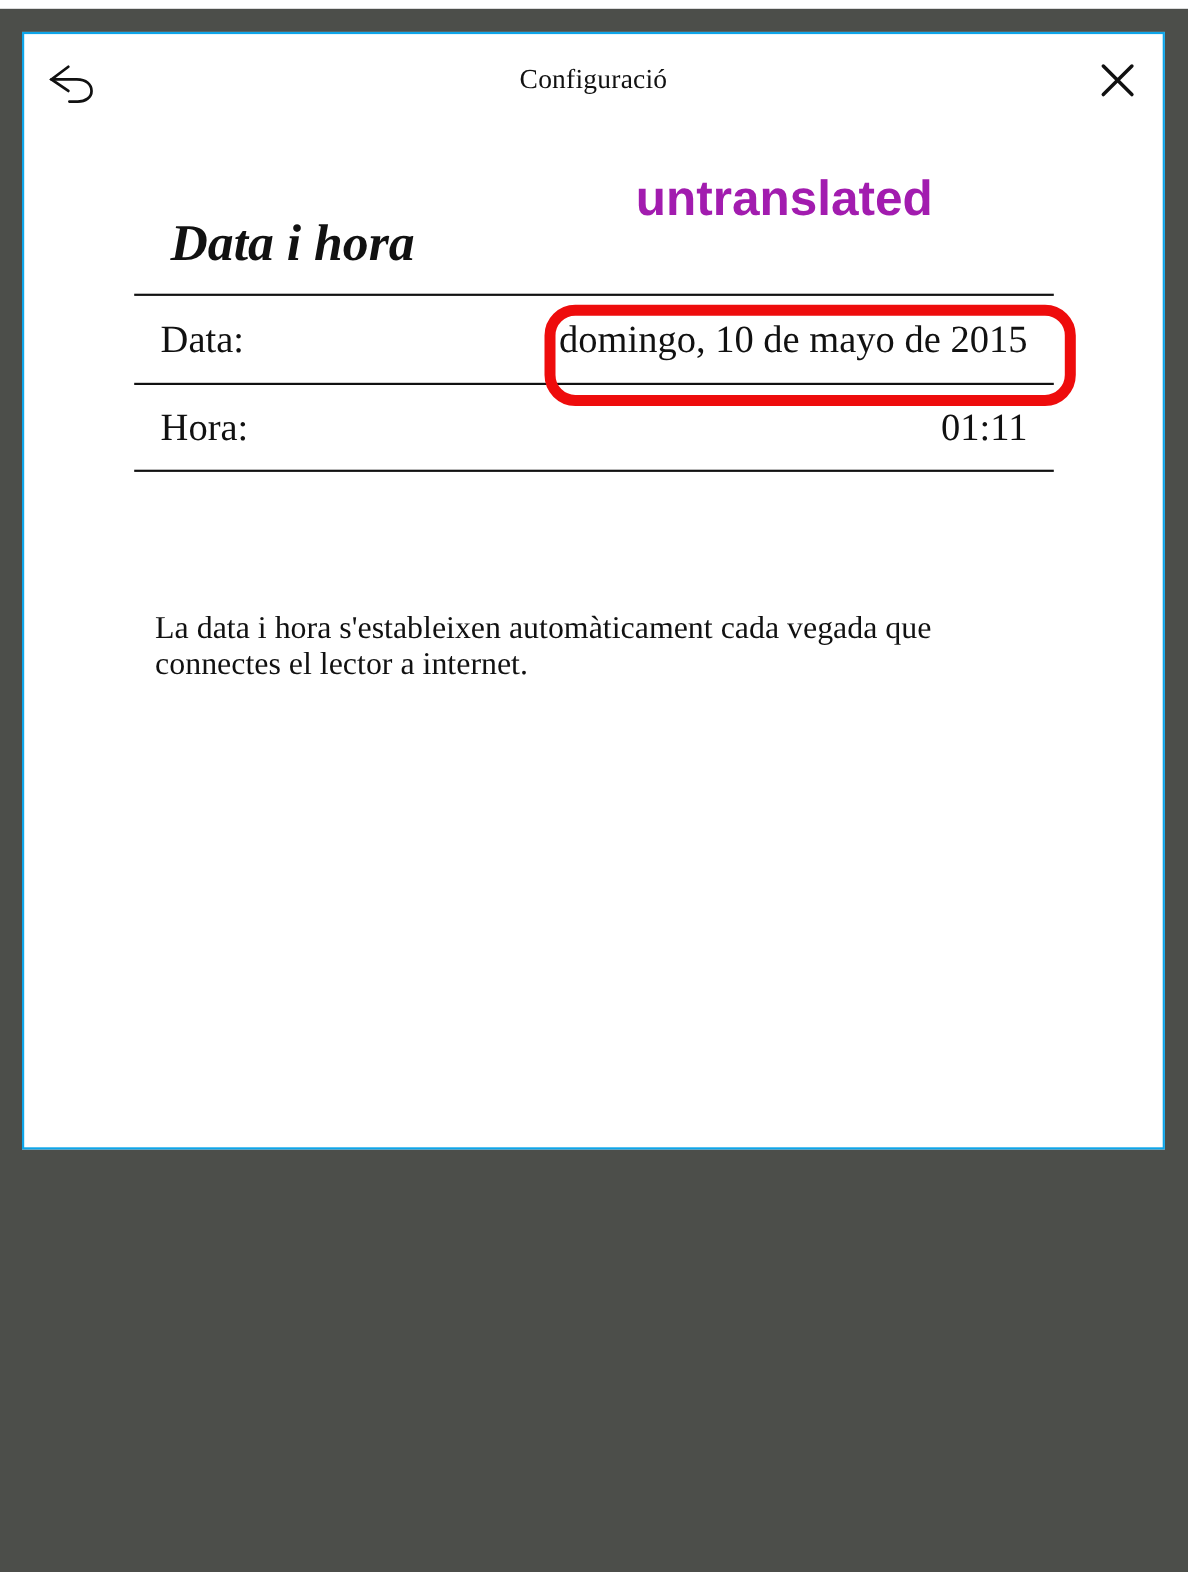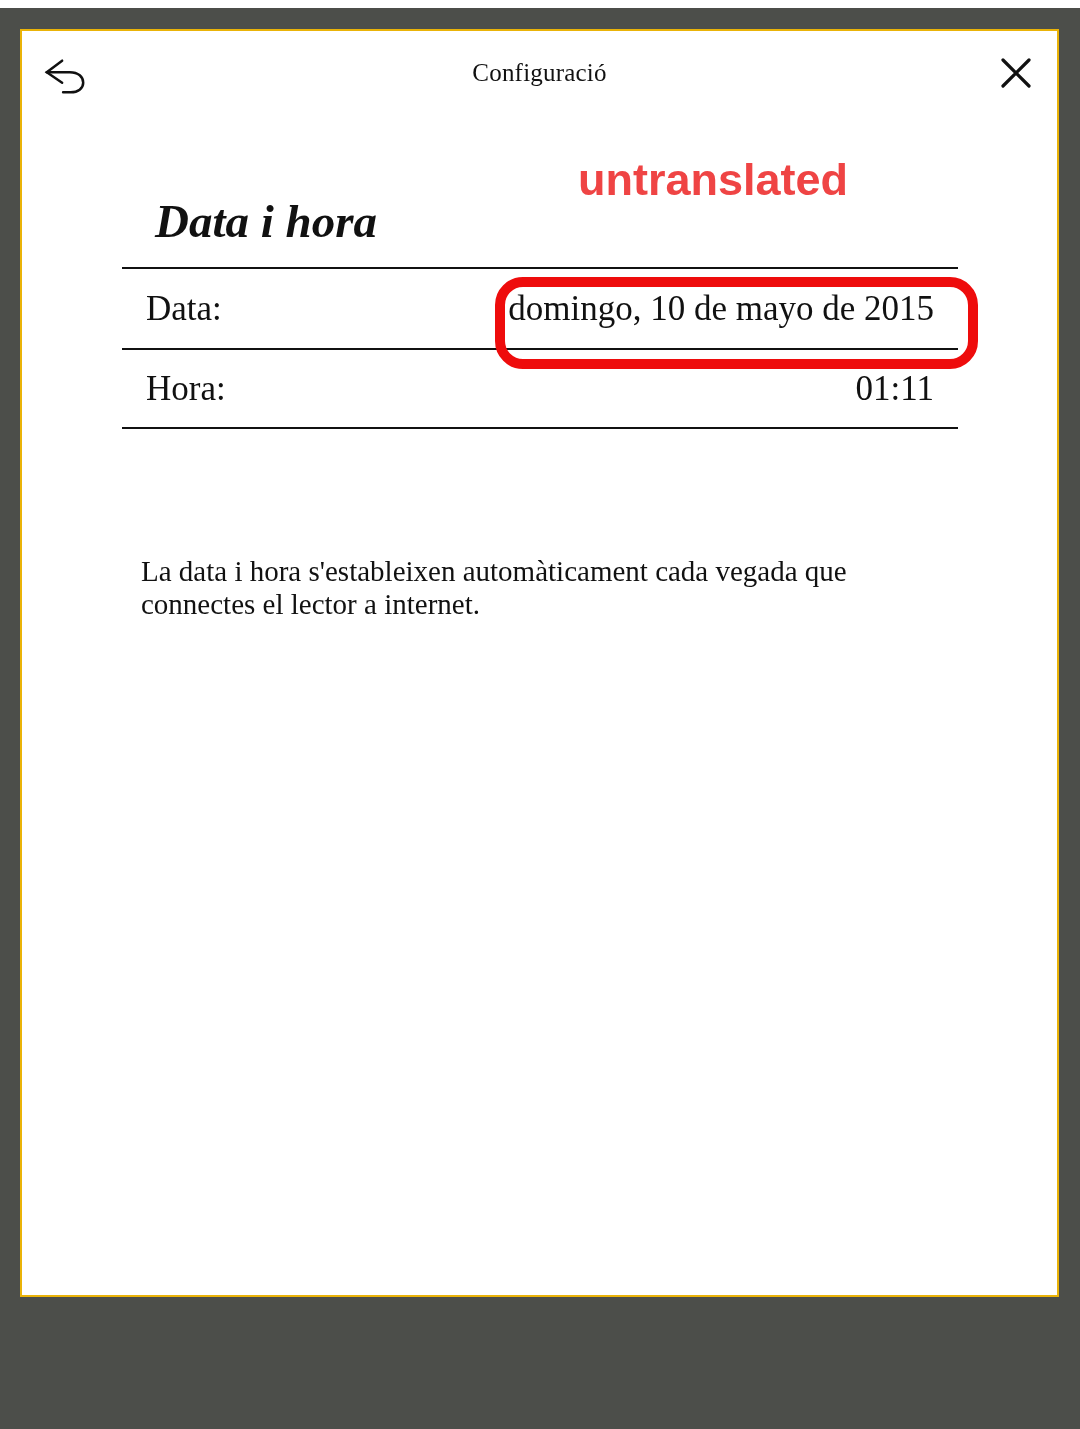--- a/index.html
+++ b/index.html
@@ -5,22 +5,22 @@
   html,body{margin:0;padding:0}
   body{
     width:1080px;height:1429px;position:relative;background:#ffffff;
     font-family:"Liberation Serif",serif;color:#111111;overflow:hidden;
   }
   .frame{
     position:absolute;left:0;top:8px;right:0;bottom:0;
     background:#4c4e4a;
   }
   .panel{
-    position:absolute;left:20px;top:21px;width:1039px;height:1268px;
-    box-sizing:border-box;background:#ffffff;border:2px solid #eab308;
+    position:absolute;left:20px;top:21px;width:1039px;height:1016px;
+    box-sizing:border-box;background:#ffffff;border:2px solid #0ea5e9;
   }
   
   .back-btn{
     position:absolute;left:18px;top:22px;width:50px;height:46px;
     display:flex;align-items:center;justify-content:center;cursor:pointer;
   }
   .hdr-title{
     position:absolute;left:0;right:0;top:27px;text-align:center;
     font-size:25px;line-height:1.2;letter-spacing:.2px;
   }
@@ -83,21 +83,21 @@
     <div class="close-btn">
       <span>
         <svg width="32" height="32" viewBox="0 0 32 32">
           <path d="M3 3 L29 29 M29 3 L3 29" stroke="#111" stroke-width="3.2" stroke-linecap="round"></path>
         </svg>
       </span>
     </div>
 
     <h1 class="section-title">Data i hora</h1>
 
-    <div class="untranslated red-ink" style="color: #ef4444; border-color: rgb(238, 12, 12);">untranslated</div>
+    <div class="untranslated red-ink" style="color: #a21caf; border-color: rgb(238, 12, 12);">untranslated</div>
 
     <div class="settings-table">
       <div class="row">
         <span class="label">Data:</span>
         <span class="value">domingo, 10 de mayo de 2015</span>
       </div>
       <div class="row">
         <span class="label">Hora:</span>
         <span class="value">01:11</span>
       </div>

